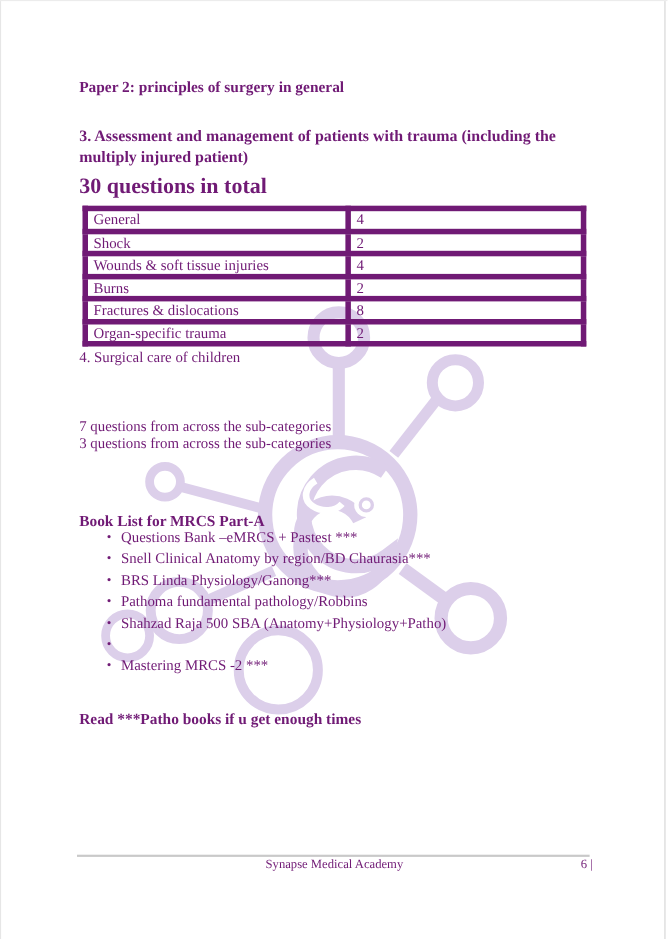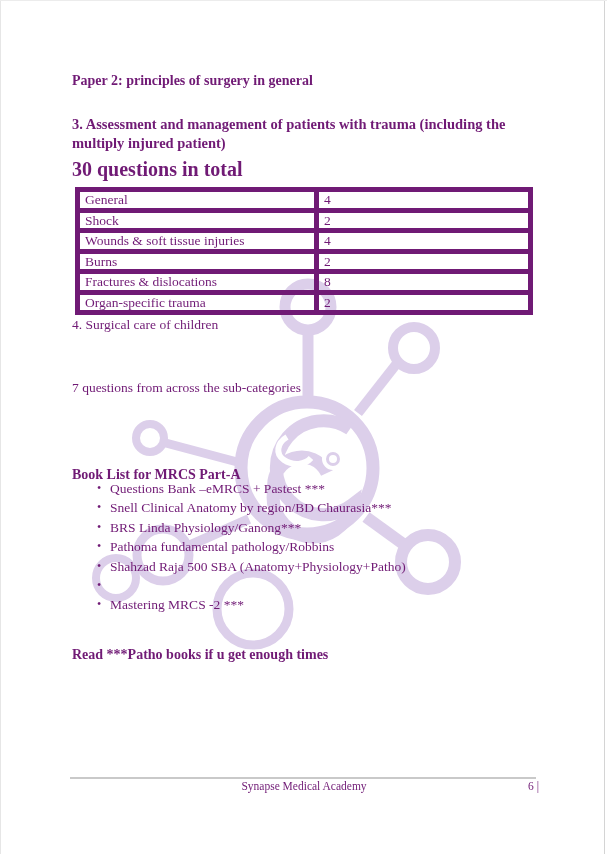--- a/index.html
+++ b/index.html
@@ -113,20 +113,21 @@
         </tr>
         <tr>
           <td class="col-cat">Organ-specific trauma</td>
           <td>2</td>
         </tr>
       </tbody>
     </table>
 
     <div class="abs sec-line sec4-h">4. Surgical care of children</div>
     <div class="abs sec-line sec4-n">7 questions from across the sub-categories</div>
+    <div class="abs sec-line sec5-n">3 questions from across the sub-categories</div>
 
     <div class="abs booklist-title">Book List for MRCS Part-A</div>
 
     <div class="abs booklist">
       <div class="book-item">
         <span class="bullet">•</span>
         <span>Questions Bank –eMRCS + Pastest ***</span>
       </div>
       <div class="book-item">
         <span class="bullet">•</span>

